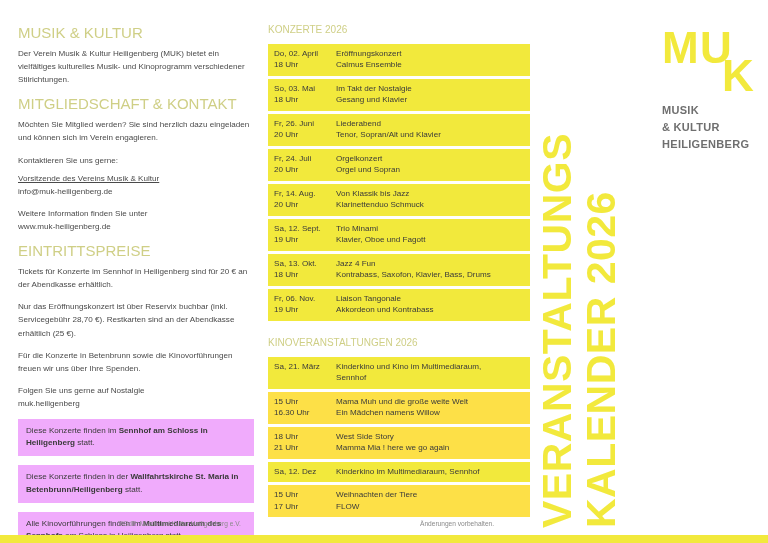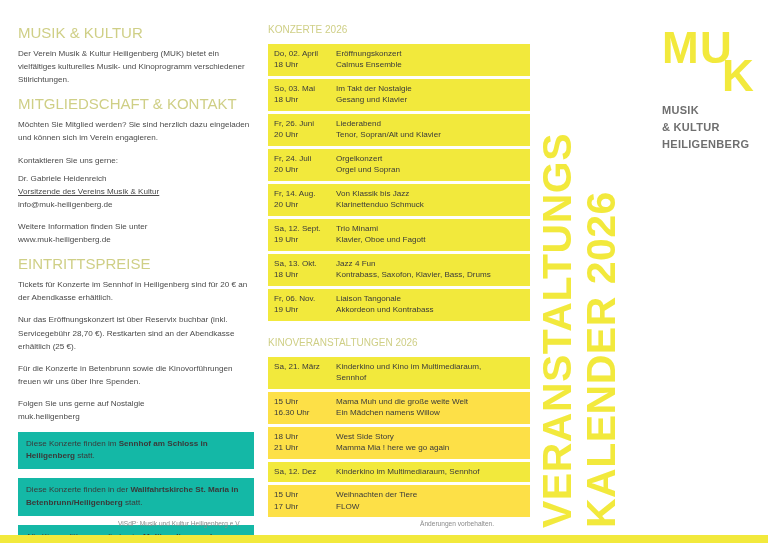--- a/index.html
+++ b/index.html
@@ -21,21 +21,21 @@
     font-size:15px;font-weight:400;color:#cfcf86;
     margin:0 0 6px 0;
   }
   .para{
     font-size:8.1px;line-height:1.62;color:#4a4a4a;
     margin:0 0 9px 0;
   }
   .para.tight{margin-bottom:7px;}
 
   .highlight-box{
-    background:#14b8a6;
+    background:#f0abfc;
     padding:6px 8px 7px 8px;
     font-size:8.1px;line-height:1.5;
     color:#3a3a3a;
     margin-bottom:9px;
   }
   .highlight-box b{font-weight:700;}
 
   
   .col-mid{
     position:absolute;left:268px;top:24px;width:262px;
@@ -110,21 +110,20 @@
 <div class="page">
 
   <div class="col-left">
 
     <div class="sec-title">MUSIK &amp; KULTUR</div>
     <div class="para">Der Verein Musik &amp; Kultur Heiligenberg (MUK) bietet ein vielfältiges kulturelles Musik- und Kinoprogramm verschiedener Stilrichtungen.</div>
 
     <div class="sec-title">MITGLIEDSCHAFT &amp; KONTAKT</div>
     <div class="para">Möchten Sie Mitglied werden? Sie sind herzlich dazu eingeladen und können sich im Verein engagieren.</div>
     <div class="para tight" style="margin-bottom:5px;">Kontaktieren Sie uns gerne:</div>
-    <div class="para tight" style="margin-bottom:0;">Dr. Gabriele Heidenreich</div>
     <div class="para tight" style="margin-bottom:0;text-decoration:underline;">Vorsitzende des Vereins Musik &amp; Kultur</div>
     <div class="para">info@muk-heiligenberg.de</div>
     <div class="para tight" style="margin-bottom:0;">Weitere Information finden Sie unter</div>
     <div class="para">www.muk-heiligenberg.de</div>
 
     <div class="sec-title">EINTRITTSPREISE</div>
     <div class="para">Tickets für Konzerte im Sennhof in Heiligenberg sind für 20 € an der Abendkasse erhältlich.</div>
     <div class="para">Nur das Eröffnungskonzert ist über Reservix buchbar (inkl. Servicegebühr 28,70 €). Restkarten sind an der Abendkasse erhältlich (25 €).</div>
     <div class="para">Für die Konzerte in Betenbrunn sowie die Kinovorführungen freuen wir uns über Ihre Spenden.</div>
     <div class="para tight" style="margin-bottom:0;">Folgen Sie uns gerne auf Nostalgie</div>

